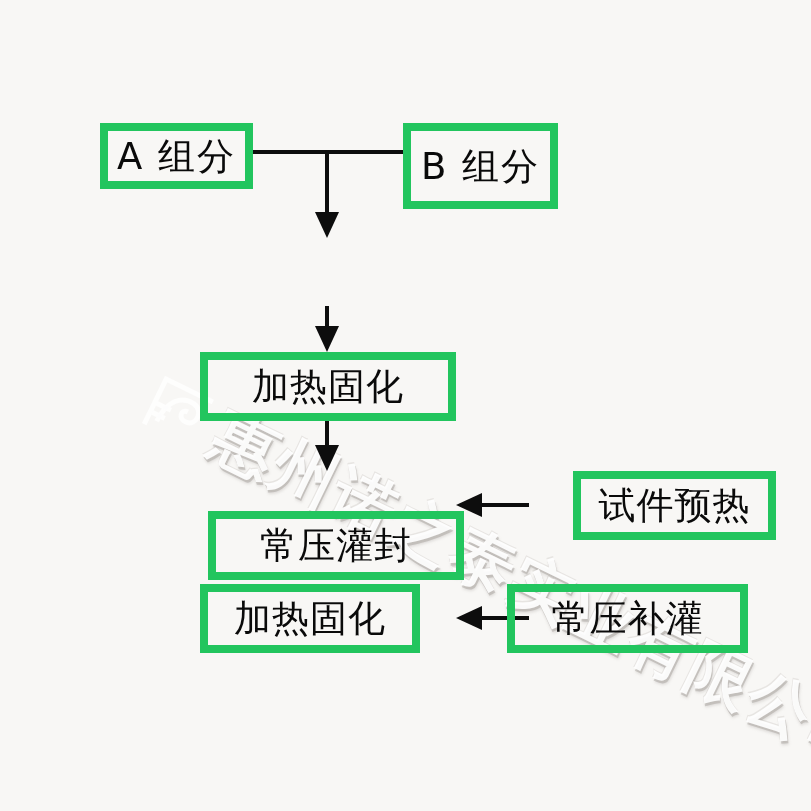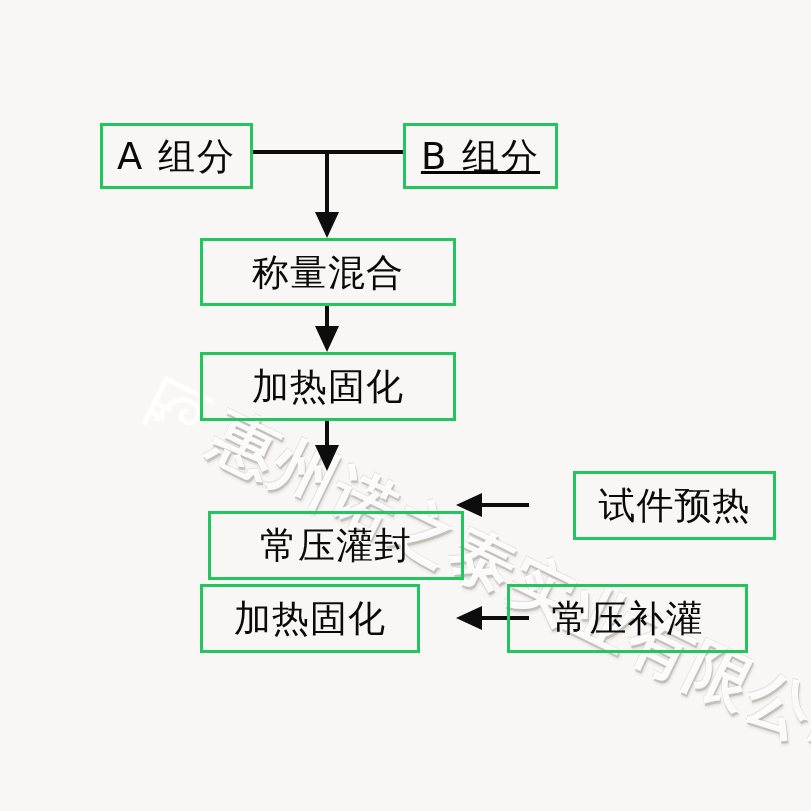--- a/index.html
+++ b/index.html
@@ -52,41 +52,41 @@
     height: 66px;
     flex: 0 0 auto;
     opacity: .85;
   }
   .wm-text { display: inline-block; }
 
   
   .node {
     position: absolute;
     box-sizing: border-box;
-    border: 3px solid #22c55e;
+    border: 8px solid #22c55e;
     background: transparent;
     display: flex;
     align-items: center;
     justify-content: center;
     z-index: 10;
   }
   .node-label {
     font-family: "DejaVu Sans", sans-serif;
     font-size: 37px;
     font-weight: 400;
     color: #0a0a0a;
     line-height: 1;
     letter-spacing: 1px;
     white-space: nowrap;
   }
   .node-label.latin-lead { letter-spacing: 2px; }
 
   
   #node-a        { left:100px; top:123px; width:153px; height:66px; }
-  #node-b        { left:403px; top:123px; width:155px; height:66px;text-decoration:underline; }
+  #node-b        { left:403px; top:123px; width:155px; height:86px; }
   #node-mix      { left:200px; top:238px; width:256px; height:68px; }
   #node-degas    { left:200px; top:352px; width:256px; height:69px; }
   #node-pot      { left:208px; top:471px; width:256px; height:69px;margin-top:40px; }
   #node-cure     { left:200px; top:584px; width:220px; height:69px; }
   #node-preheat  { left:529px; top:471px; width:203px; height:69px;margin-left:44px; }
   #node-refill   { left:507px; top:584px; width:241px; height:69px; }
 
   
   .conn {
     position: absolute;
@@ -167,23 +167,20 @@
   <div class="arrow arrow-left" id="ah-refill"></div>
 
   <div class="node" id="node-a">
     <span class="node-label latin-lead">A 组分</span>
   </div>
 
   <div class="node" id="node-b">
     <span class="node-label latin-lead">B 组分</span>
   </div>
 
-  <div class="node" id="node-mix">
-    <span class="node-label">称量混合</span>
-  </div>
 
   <div class="node" id="node-degas">
     <span class="node-label">加热固化</span>
   </div>
 
   <div class="node" id="node-pot">
     <span class="node-label">常压灌封</span>
   </div>
 
   <div class="node" id="node-preheat">

